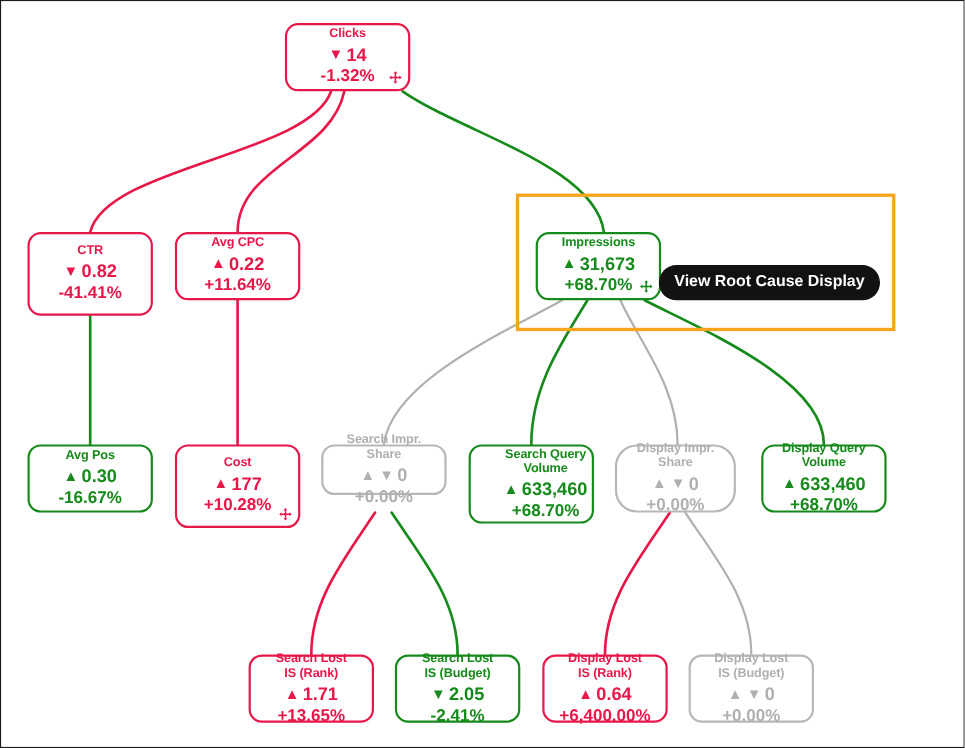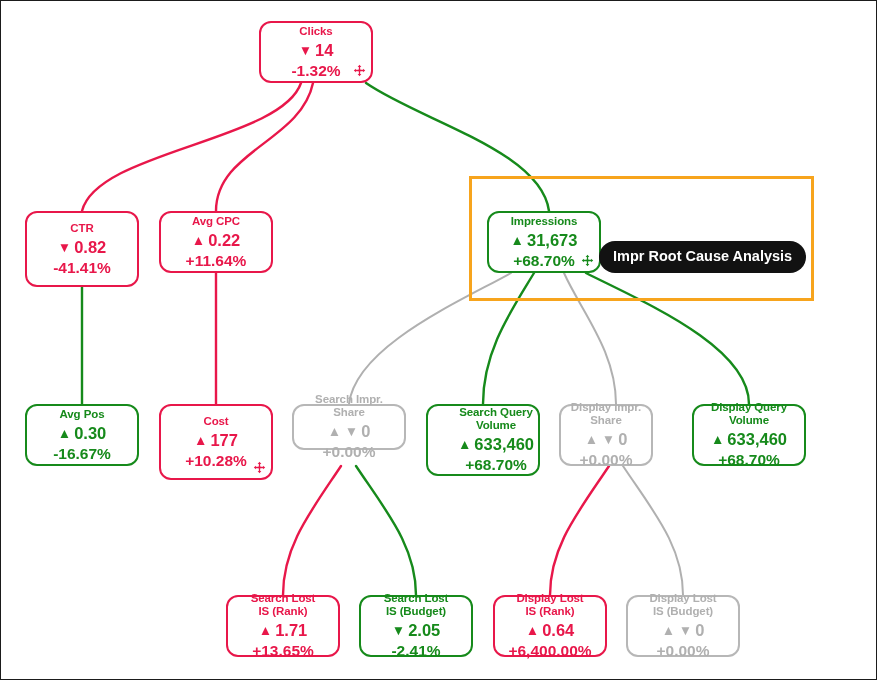--- a/index.html
+++ b/index.html
@@ -173,21 +173,21 @@
 Share</div>
         <div class="value"><span class="arrow">▲ ▼</span><span class="num">0</span></div>
         <div class="pct">+0.00%</div>
       </div>
       <div class="node green" style="left: 425px; top: 403px; width: 114px; height: 72px; padding-left: 26px;">
         <div class="title">Search Query
 Volume</div>
         <div class="value"><span class="arrow">▲</span><span class="num">633,460</span></div>
         <div class="pct">+68.70%</div>
       </div>
-      <div class="node grey" style="left: 558px; top: 403px; width: 94px; height: 62px;">
+      <div class="node grey" style="left: 558px; top: 403px; width: 110px; height: 62px; border-radius: 20px;">
         <div class="title">Display Impr.
 Share</div>
         <div class="value"><span class="arrow">▲ ▼</span><span class="num">0</span></div>
         <div class="pct">+0.00%</div>
       </div>
       <div class="node green" style="left: 691px; top: 403px; width: 114px; height: 62px;">
         <div class="title">Display Query
 Volume</div>
         <div class="value"><span class="arrow">▲</span><span class="num">633,460</span></div>
         <div class="pct">+68.70%</div>
@@ -211,15 +211,15 @@
         <div class="pct">+6,400.00%</div>
       </div>
       <div class="node grey" style="left: 625px; top: 594px; width: 114px; height: 62px;">
         <div class="title">Display Lost
 IS (Budget)</div>
         <div class="value"><span class="arrow">▲ ▼</span><span class="num">0</span></div>
         <div class="pct">+0.00%</div>
       </div>
     </div>
 
-  <div class="tooltip" id="tooltip" style="left: 598px; top: 240px;">Impr Root Cause Analysis</div>
+  <div class="tooltip" id="tooltip" style="left: 598px; top: 240px;">View Root Cause Display</div>
 
 </div>
 
 </body></html>

